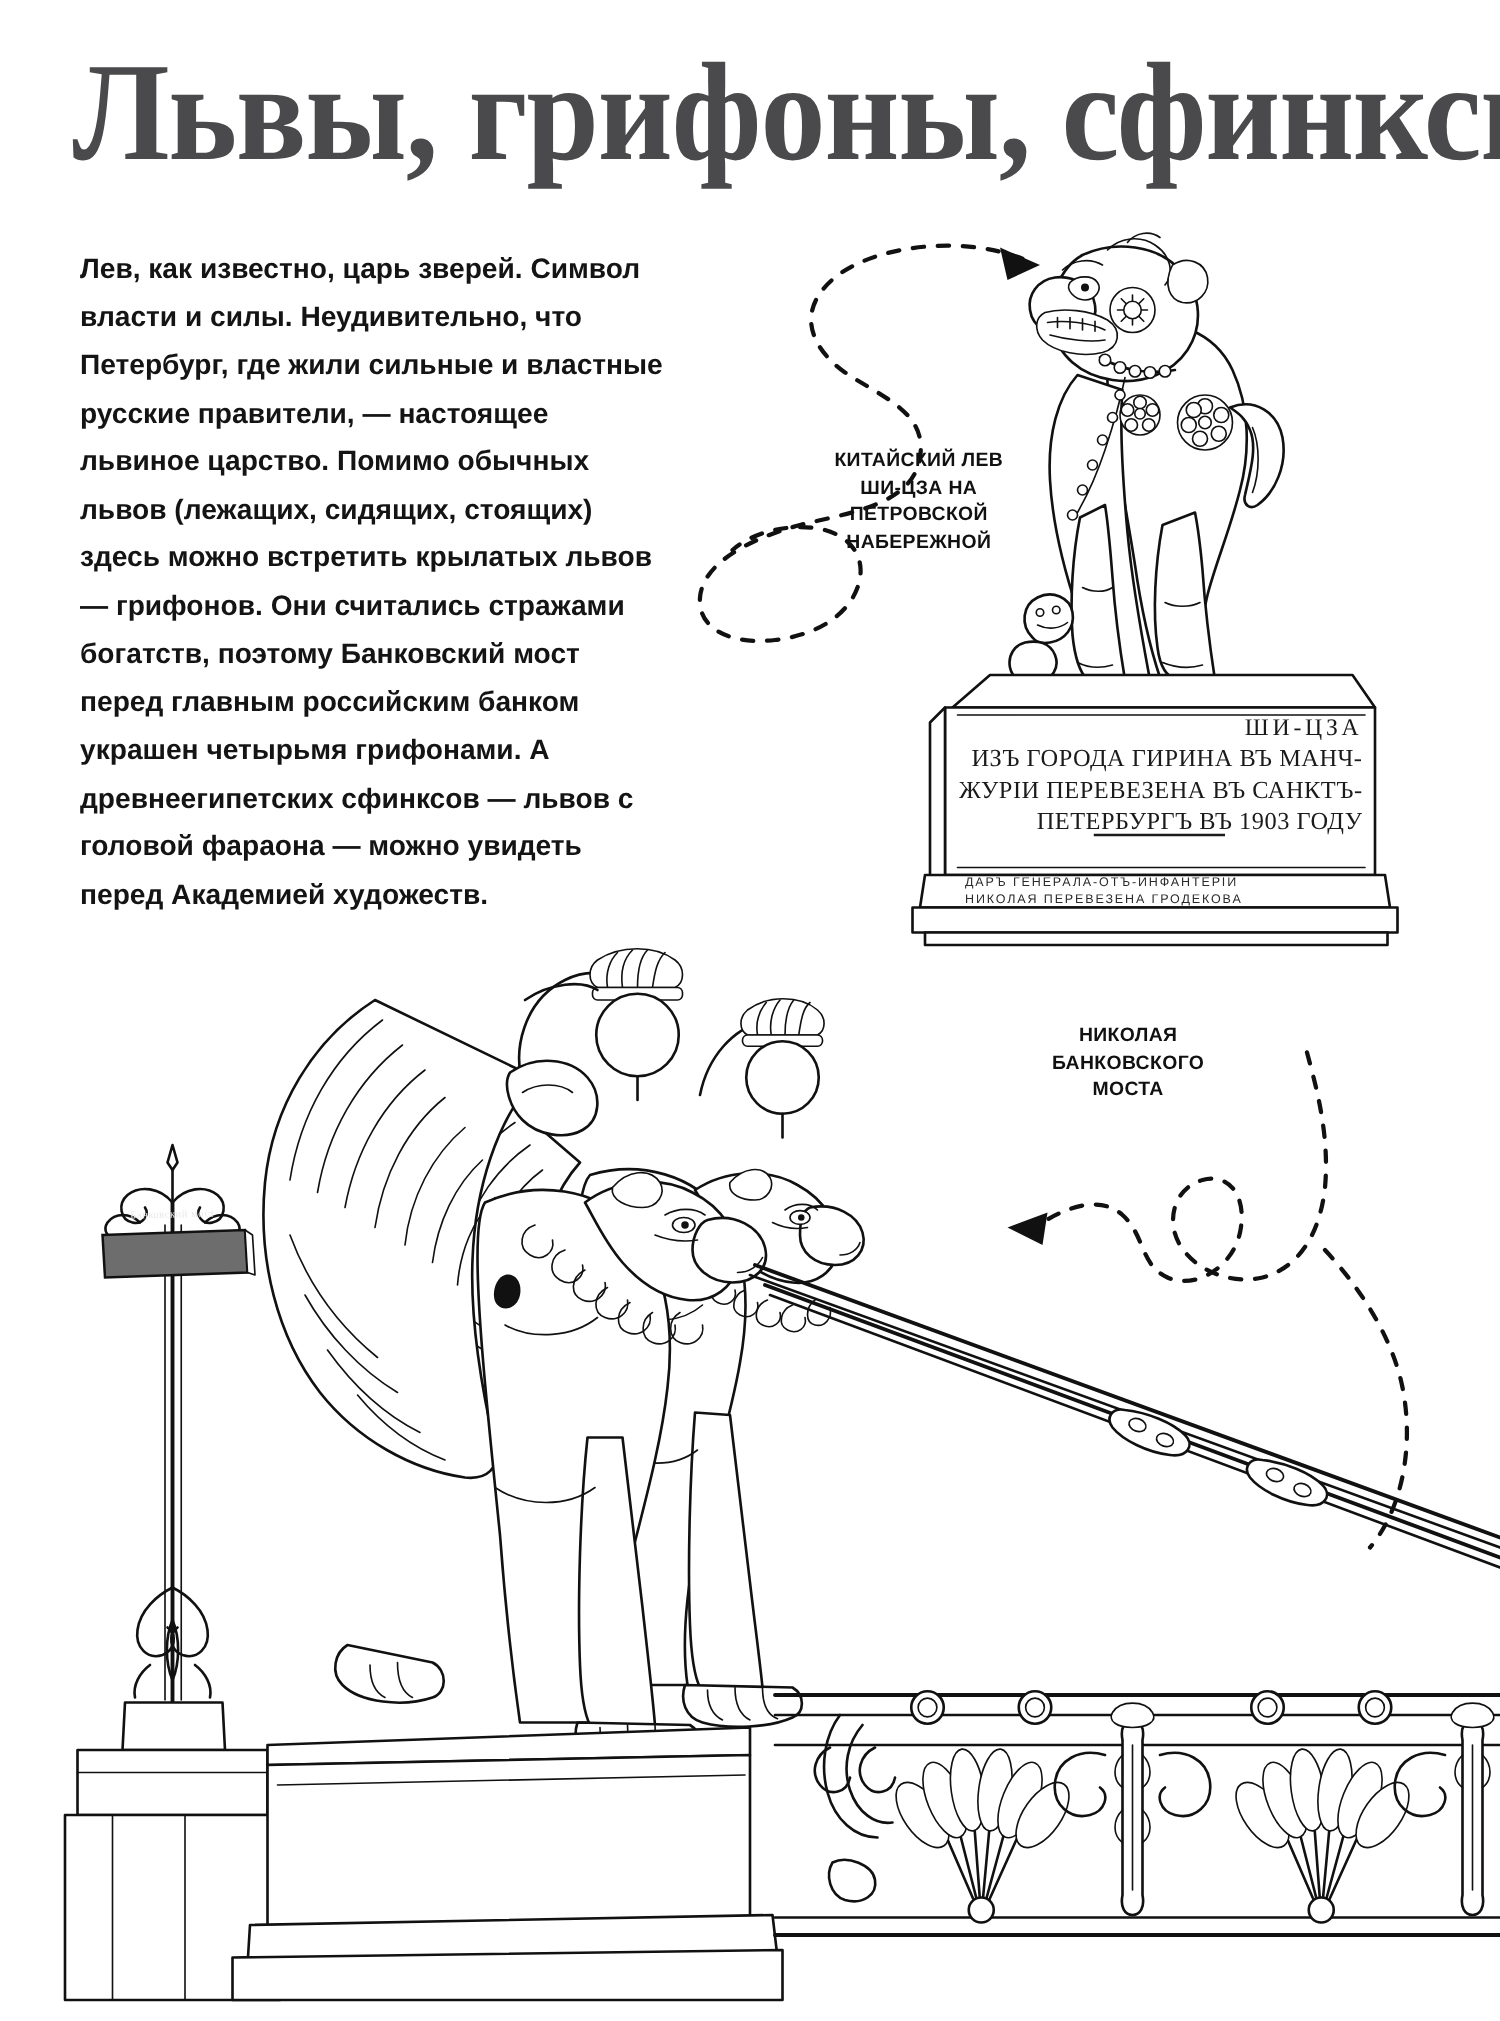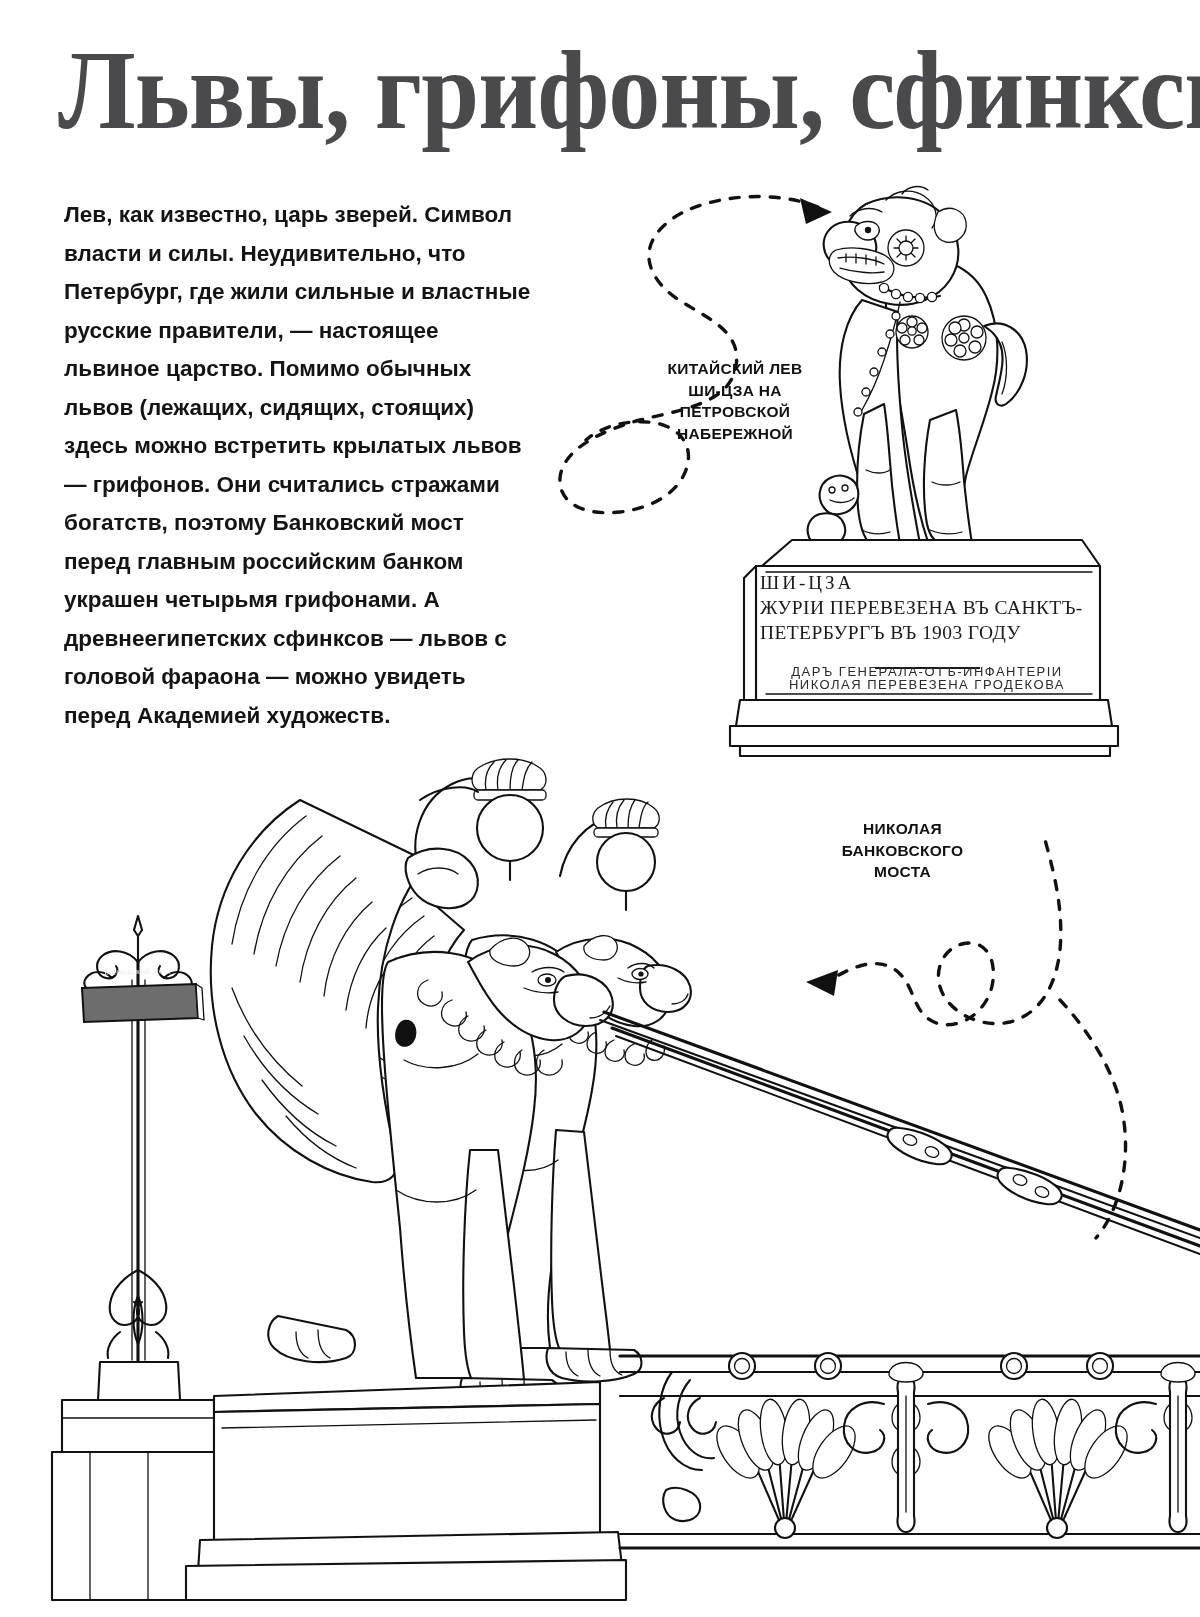--- a/index.html
+++ b/index.html
@@ -57,31 +57,31 @@
   .fillw{fill:#fff;stroke:#111;stroke-width:2.1;stroke-linejoin:round;stroke-linecap:round;}
   .fillw-t{fill:#fff;stroke:#111;stroke-width:1.3;stroke-linejoin:round;stroke-linecap:round;}
   .dash{fill:none;stroke:#111;stroke-width:3.4;stroke-linecap:round;
         stroke-dasharray:9 11;}
   .solidblk{fill:#111;}
   .darkplate{fill:#6d6d6d;stroke:#111;stroke-width:2;}
 
   
   #inscription{
     position:absolute;left:760px;top:571px;width:330px;
-    text-align:left;
+    text-align:right;
     font-family:"Liberation Serif","DejaVu Serif",serif;
     color:#1b1b1b;
   }
   #inscription .ins-title{font-size:19px;letter-spacing:3px;line-height:24px;}
   #inscription .ins-line{font-size:19.5px;letter-spacing:0.4px;line-height:25px;white-space:nowrap;}
   #ins-rule{position:absolute;left:875px;top:667px;width:105px;height:2px;background:#1b1b1b;}
   #ins-small{
-    position:absolute;left:772px;top:665px;width:310px;text-align:center;
+    position:absolute;left:772px;top:700px;width:310px;
     font-family:"Liberation Sans","DejaVu Sans",sans-serif;
-    font-size:13px;letter-spacing:1.5px;line-height:13px;color:#2a2a2a;
+    font-size:10px;letter-spacing:1.5px;line-height:13px;color:#2a2a2a;
   }
 
   
   #sign-text{
     position:absolute;left:86px;top:966px;width:104px;
     text-align:center;
     font-family:"Liberation Serif","DejaVu Serif",serif;
     font-size:8.5px;letter-spacing:0.4px;color:#e9e9e9;
     transform:rotate(-1.2deg);
   }
@@ -595,20 +595,21 @@
           <path class="ln" d="M664,1398 C652,1404 648,1418 656,1428 C664,1438 678,1434 680,1422"></path>
           <path class="fillw" d="M666,1490 C660,1500 664,1516 676,1520 C690,1524 702,1516 700,1504
                                  C698,1492 678,1484 666,1490 Z"></path>
         </g>
       </g>
     </g>
   </svg>
 
   <div id="inscription">
     <div class="ins-title">ШИ-ЦЗА</div>
+    <div class="ins-line">ИЗЪ ГОРОДА ГИРИНА ВЪ МАНЧ-</div>
     <div class="ins-line">ЖУРІИ ПЕРЕВЕЗЕНА ВЪ САНКТЪ-</div>
     <div class="ins-line">ПЕТЕРБУРГЪ ВЪ 1903 ГОДУ</div>
   </div>
   <div id="ins-rule"></div>
   <div id="ins-small">
     <div>ДАРЪ ГЕНЕРАЛА-ОТЪ-ИНФАНТЕРІИ</div>
     <div>НИКОЛАЯ ПЕРЕВЕЗЕНА ГРОДЕКОВА</div>
   </div>
 
   <div id="sign-text">Банковский мост</div>

